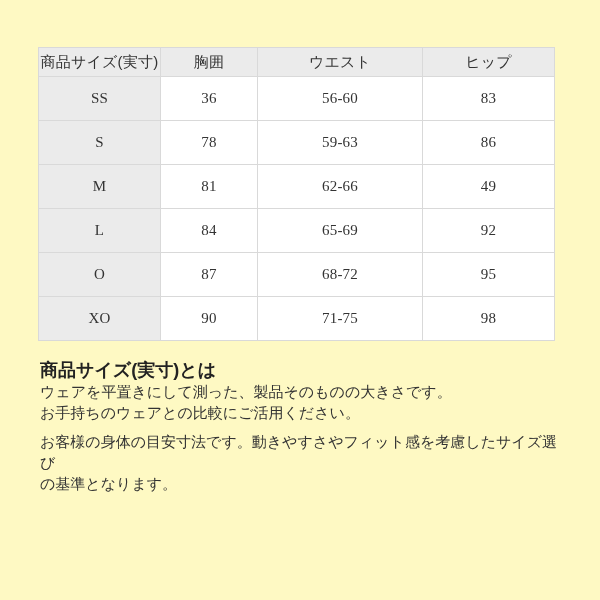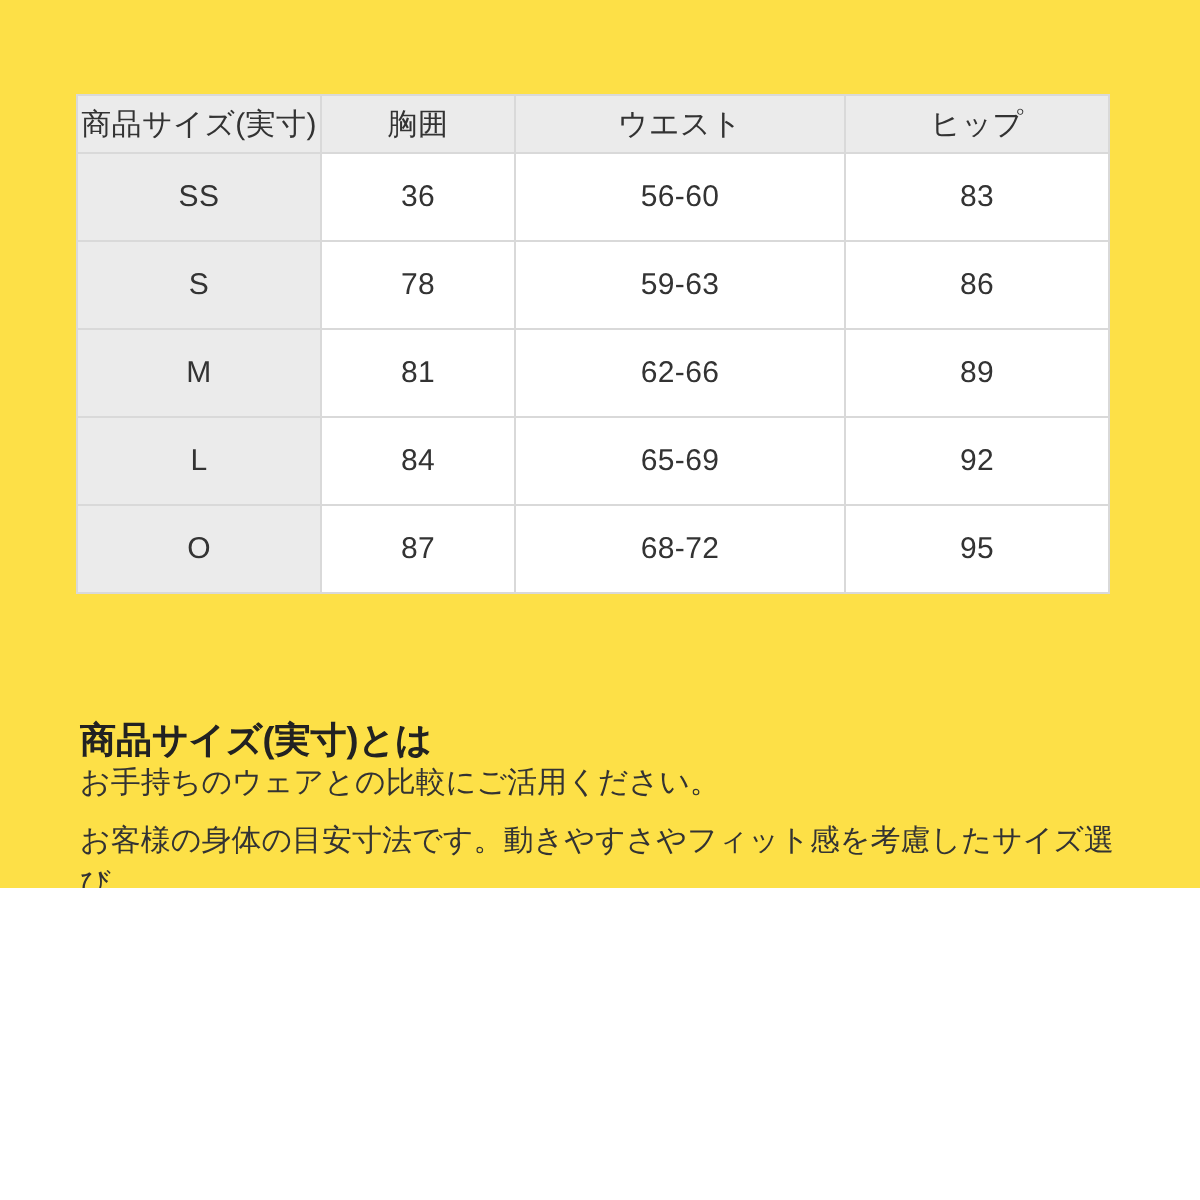--- a/index.html
+++ b/index.html
@@ -10,22 +10,22 @@
   }
   * { margin: 0; padding: 0; box-sizing: border-box; }
   html, body { width: 600px; height: 600px; background: #ffffff; }
   body {
     font-family: "Liberation Sans", "DejaVu Sans", sans-serif;
     color: var(--text);
   }
   .page {
     position: relative;
     width: 600px;
-    height: 444px;
-    background: #fde047;
+    height: 600px;
+    background: #fef9c3;
     overflow: hidden;
   }
   table.size-chart {
     position: absolute;
     left: 38px;
     top: 47px;
     width: 516px;
     border-collapse: collapse;
     table-layout: fixed;
   }
@@ -39,20 +39,21 @@
     color: var(--text);
     letter-spacing: 0.2px;
   }
   table.size-chart thead th {
     background: var(--header-bg);
     height: 29px;
   }
   table.size-chart tbody td {
     background: #ffffff;
     height: 44px;
+    font-family: Liberation Serif, serif;
   }
   table.size-chart tbody td.row-label {
     background: var(--header-bg);
   }
   .text-block {
     position: absolute;
     left: 40px;
     top: 359px;
     width: 532px;
   }
@@ -106,41 +107,48 @@
       <tr>
         <td class="row-label">S</td>
         <td>78</td>
         <td>59-63</td>
         <td>86</td>
       </tr>
       <tr>
         <td class="row-label">M</td>
         <td>81</td>
         <td>62-66</td>
-        <td>89</td>
+        <td>49</td>
       </tr>
       <tr>
         <td class="row-label">L</td>
         <td>84</td>
         <td>65-69</td>
         <td>92</td>
       </tr>
       <tr>
         <td class="row-label">O</td>
         <td>87</td>
         <td>68-72</td>
         <td>95</td>
       </tr>
+      <tr>
+        <td class="row-label">XO</td>
+        <td>90</td>
+        <td>71-75</td>
+        <td>98</td>
+      </tr>
     </tbody>
   </table>
 
   <div class="text-block">
 
     <div class="section">
       <div class="sec-title">商品サイズ(実寸)とは</div>
+      <div class="sec-line">ウェアを平置きにして測った、製品そのものの大きさです。</div>
       <div class="sec-line">お手持ちのウェアとの比較にご活用ください。</div>
     </div>
 
     <div class="section">
       <div class="sec-line">お客様の身体の目安寸法です。動きやすさやフィット感を考慮したサイズ選び</div>
       <div class="sec-line">の基準となります。</div>
     </div>
 
 
   </div>

